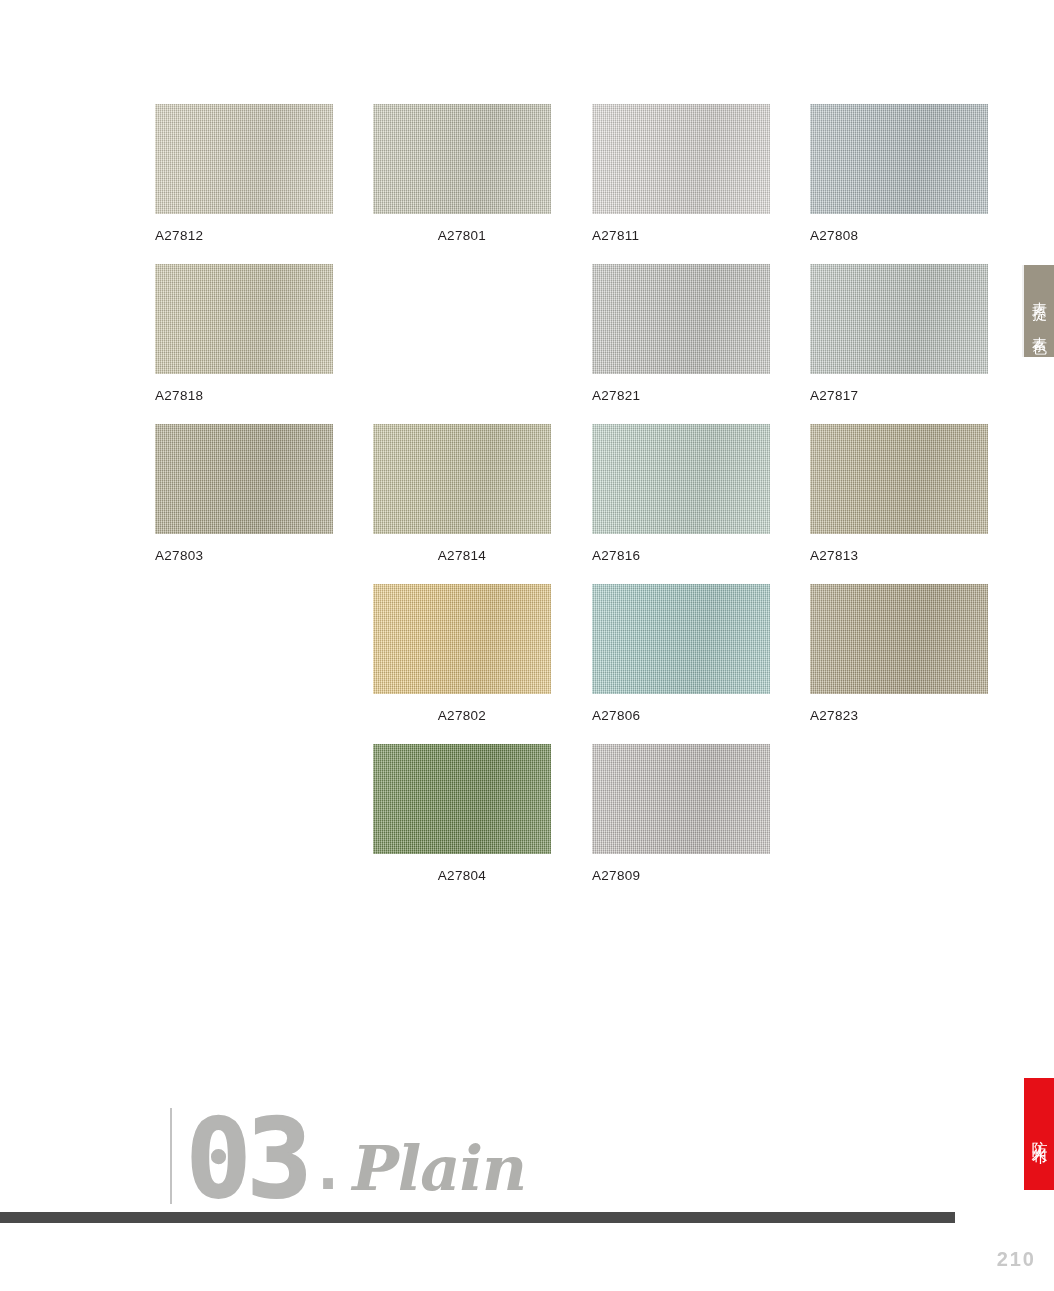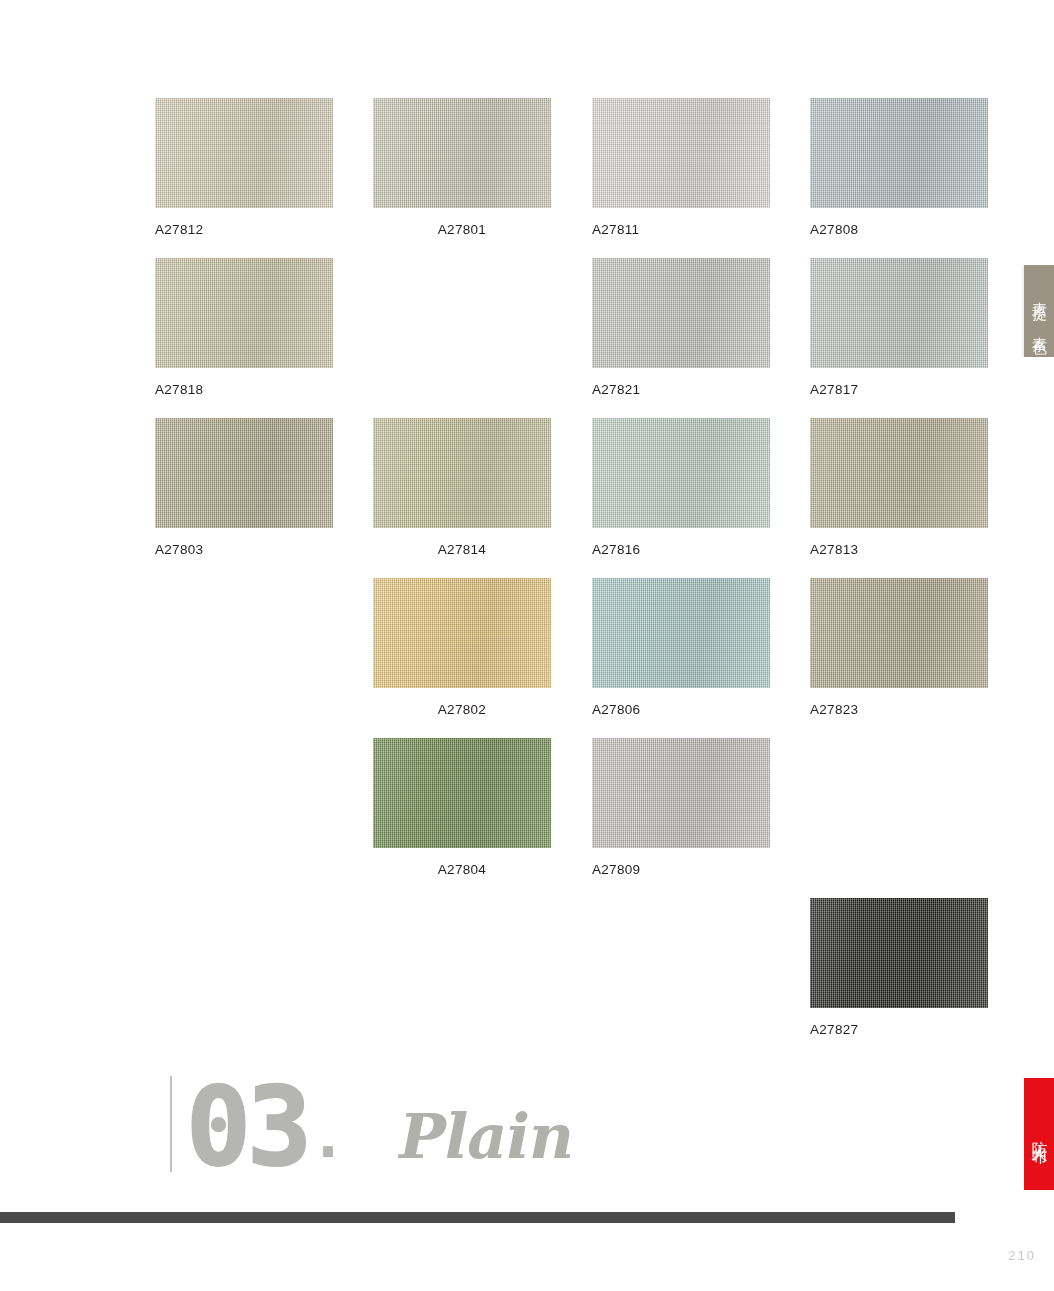--- a/index.html
+++ b/index.html
@@ -15,21 +15,21 @@
     position:absolute;
     left:155px;top:96px;
     width:840px;
   }
   .swatch-row{
     position:relative;
     height:160px;
   }
   .swatch-cell{
     position:absolute;
-    top:2px;
+    top:8px;
     width:178px;
   }
   .swatch-cell.c0{left:0px;}
   .swatch-cell.c1{left:218px;text-align:center;}
   .swatch-cell.c2{left:437px;}
   .swatch-cell.c3{left:655px;}
 
   .swatch-chip{
     width:178px;height:110px;
     position:relative;
@@ -88,21 +88,21 @@
   #side-tab-fireproof{
     top:1078px;height:112px;
     background:#e60f17;
     color:#ffffff;
     font-size:16px;
   }
 
   
   #footer-brand{
     position:absolute;
-    left:170px;top:1060px;
+    left:170px;top:1092px;
     height:112px;
     display:flex;
     align-items:flex-end;
   }
   #brand-rule{
     width:2px;height:96px;
     background:#c3c3c3;
     margin-right:14px;
   }
   #brand-number{
@@ -124,34 +124,34 @@
   }
   #brand-word{
     font-family:"DejaVu Serif", serif;
     font-style:italic;
     font-weight:700;
     font-size:62px;
     line-height:1;
     color:#b0b0ad;
     letter-spacing:-1px;
     margin-bottom:4px;
-    margin-left:47px;
   }
   #footer-bar{
     position:absolute;
     left:0;top:1212px;
     width:955px;height:11px;
     background:#4a4a4a;
   }
   #page-number{
     position:absolute;
     right:18px;top:1248px;
-    font-size:13px;
+    font-size:20px;
     letter-spacing:2px;
     color:#c9c9c9;
+    font-weight:bold;
   }
 </style>
 </head>
 <body>
 
 <div id="swatch-grid">
     <div class="swatch-row">
       <div class="swatch-cell c0">
         <div class="swatch-chip" style="background: rgb(216, 211, 189);">
           <div class="weave"></div>
@@ -267,27 +267,20 @@
       </div>
       <div class="swatch-cell c2">
         <div class="swatch-chip" style="background: rgb(201, 197, 194);">
           <div class="weave"></div>
           <div class="sheen"></div>
         </div>
         <div class="swatch-label">A27809</div>
       </div>
     </div>
     <div class="swatch-row">
-      <div class="swatch-cell c3">
-        <div class="swatch-chip" style="background: rgb(26, 26, 24);">
-          <div class="weave"></div>
-          <div class="sheen"></div>
-        </div>
-        <div class="swatch-label">A27827</div>
-      </div>
     </div>
   </div>
 
 <div class="side-tab" id="side-tab-plain">素提 · 素色</div>
 
 <div class="side-tab" id="side-tab-fireproof">防火布</div>
 
 <div id="footer-brand">
   <div id="brand-rule"></div>
   <div id="brand-number">03</div>

